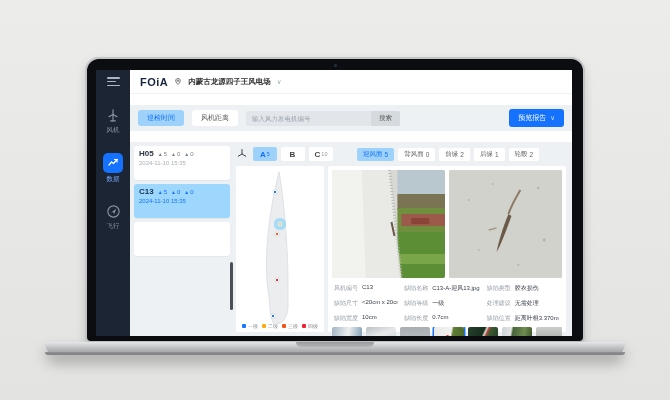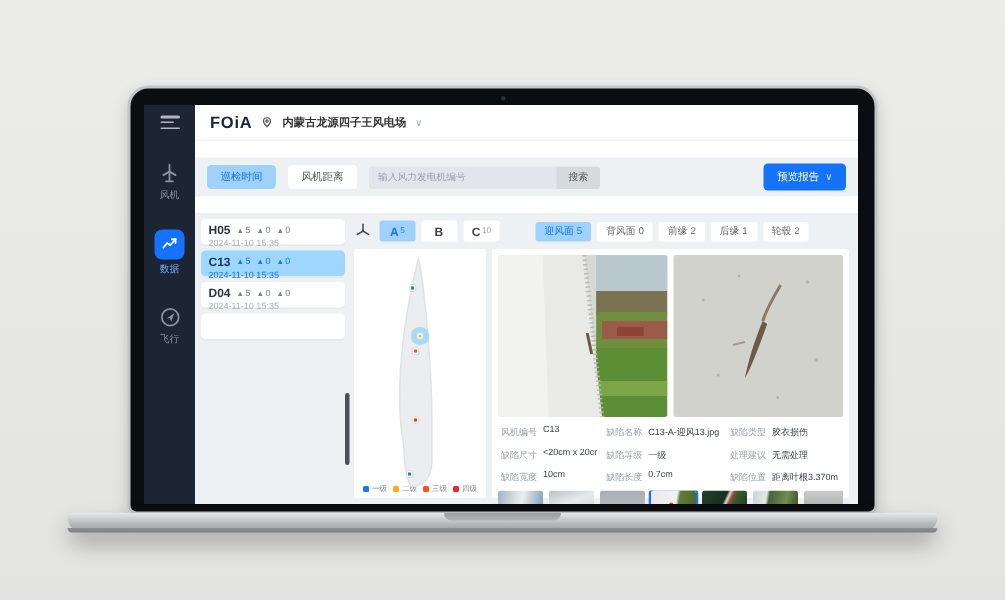--- a/index.html
+++ b/index.html
@@ -52,21 +52,21 @@
   .searchbox { display:flex; align-items:center; width:154px; height:15px; background:#e2e6ea; border-radius:2px; overflow:hidden; }
   .searchbox input { flex:1; border:0; background:transparent; font-size:6.5px; padding:0 6px; color:#333; outline:none; min-width:0; font-family:inherit; }
   .searchbox input::placeholder { color:#9aa2ac; }
   .search-btn { height:100%; padding:0 8px; background:#d5dade; color:#555; font-size:6.5px; display:flex; align-items:center; cursor:pointer; }
   .report-btn { margin-left:auto; background:#1472ff; color:#fff; font-size:7px; padding:4px 9px; border-radius:3px; display:flex; align-items:center; gap:4px; cursor:pointer; white-space:nowrap; }
   .report-btn .chev { color:#cfe2ff; }
 
   
   .bodyrow { flex:1; display:flex; background:#eef1f4; min-height:0; }
   .listpanel { width:104px; padding:4px; display:flex; flex-direction:column; gap:4px; overflow:hidden; position:relative; flex:none; }
-  .card { background:#fff; border-radius:3px; padding:3px 5px; flex:none; height:17px; box-shadow:0 1px 1px rgba(0,0,0,.04); cursor:pointer; }
+  .card { background:#fff; border-radius:3px; padding:3px 5px; flex:none; height:34px; box-shadow:0 1px 1px rgba(0,0,0,.04); cursor:pointer; }
   .card .r1 { display:flex; align-items:center; gap:4px; }
   .card .code { font-size:8px; font-weight:bold; color:#2b3442; }
   .badge { font-size:6px; color:#7a828c; white-space:nowrap; }
   .badge::before { content:"▲"; font-size:5px; margin-right:1px; }
   .card .date { font-size:6px; color:#aab0b8; margin-top:2px; }
   .card.selected { background:#9ed7fd; }
   .card.selected .code { color:#173050; }
   .card.selected .badge, .card.selected .date { color:#1472ff; }
   .scrollthumb { position:absolute; right:1px; top:120px; width:3px; height:48px; background:#4b5058; border-radius:2px; cursor:grab; }
 
@@ -205,29 +205,20 @@
               <span class="code">H05</span>
               <span class="badge">5</span>
               <span class="badge">0</span>
               <span class="badge">0</span>
             </div>
           <div class="date">2024-11-10 15:35</div>
         </div>
         <div class="card selected">
           <div class="r1">
               <span class="code">C13</span>
-              <span class="badge">5</span>
-              <span class="badge">0</span>
-              <span class="badge">0</span>
-            </div>
-          <div class="date">2024-11-10 15:35</div>
-        </div>
-        <div class="card">
-          <div class="r1">
-              <span class="code">D04</span>
               <span class="badge">5</span>
               <span class="badge">0</span>
               <span class="badge">0</span>
             </div>
           <div class="date">2024-11-10 15:35</div>
         </div>
         <div class="card">
           
           
         </div>

